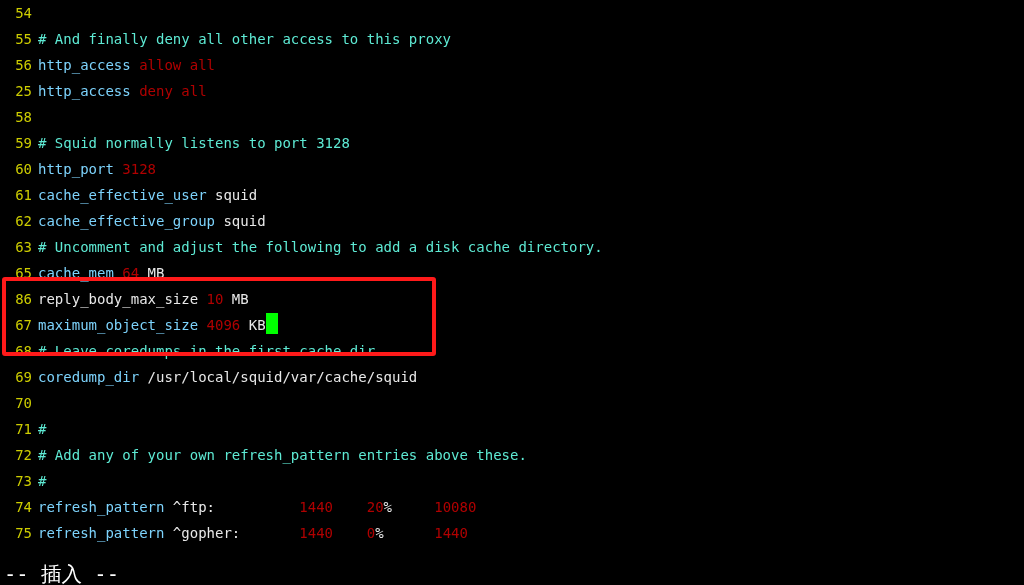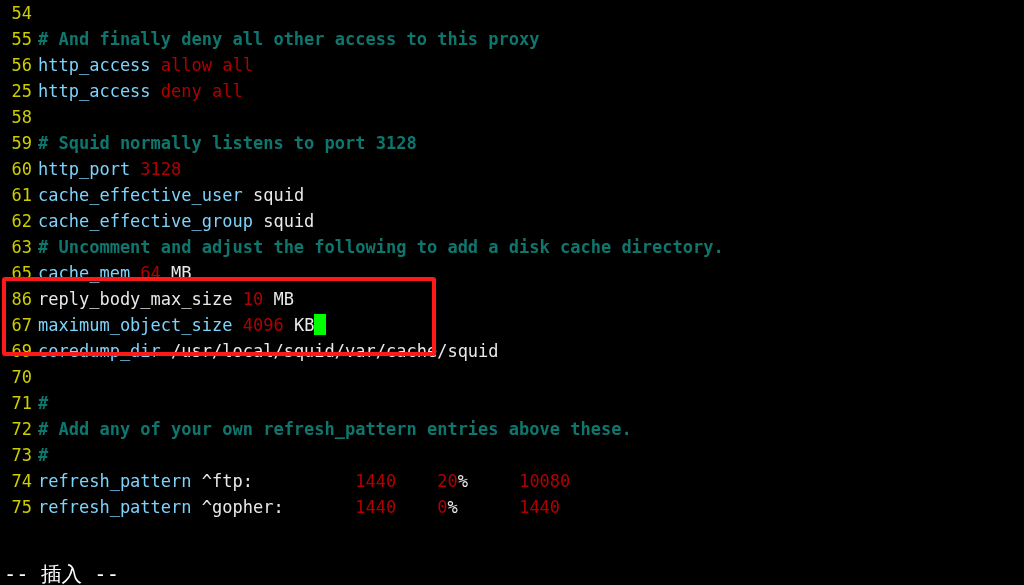--- a/index.html
+++ b/index.html
@@ -25,34 +25,34 @@
     position: absolute;
     left: 0;
     top: 0;
     width: 1024px;
   }
 
   .line {
     display: block;
     height: 26px;
     line-height: 26px;
-    font-size: 17px;
+    font-size: 14px;
     white-space: pre;
     letter-spacing: 0px;
   }
 
   .lnum {
     display: inline-block;
     width: 32px;
     text-align: right;
     color: #cdcd00;
     padding-right: 6px;
   }
 
-  .comment   { color: #0f766e; font-weight: bold; }
+  .comment   { color: #5eead4; }
   .keyword   { color: #7dd3fc; }
   .number    { color: #b00000; }
   .plain     { color: #e8e8e8; }
 
   .cursor {
     display: inline-block;
     width: 12px;
     height: 21px;
     background: #00ff00;
     vertical-align: -4px;
@@ -96,20 +96,21 @@
       <div class="line"><span class="lnum">25</span><span class="keyword">http_access </span><span class="number">deny all</span></div>
       <div class="line"><span class="lnum">58</span></div>
       <div class="line"><span class="lnum">59</span><span class="comment"># Squid normally listens to port 3128</span></div>
       <div class="line"><span class="lnum">60</span><span class="keyword">http_port </span><span class="number">3128</span></div>
       <div class="line"><span class="lnum">61</span><span class="keyword">cache_effective_user </span><span class="plain">squid</span></div>
       <div class="line"><span class="lnum">62</span><span class="keyword">cache_effective_group </span><span class="plain">squid</span></div>
       <div class="line"><span class="lnum">63</span><span class="comment"># Uncomment and adjust the following to add a disk cache directory.</span></div>
       <div class="line"><span class="lnum">65</span><span class="keyword">cache_mem </span><span class="number">64</span><span class="plain"> MB</span></div>
       <div class="line"><span class="lnum">86</span><span class="plain">reply_body_max_size </span><span class="number">10</span><span class="plain"> MB</span></div>
       <div class="line"><span class="lnum">67</span><span class="keyword">maximum_object_size </span><span class="number">4096</span><span class="plain"> KB</span><span class="cursor"></span></div>
+      <div class="line"><span class="lnum">68</span><span class="comment"># Leave coredumps in the first cache dir</span></div>
       <div class="line"><span class="lnum">69</span><span class="keyword">coredump_dir </span><span class="plain">/usr/local/squid/var/cache/squid</span></div>
       <div class="line"><span class="lnum">70</span></div>
       <div class="line"><span class="lnum">71</span><span class="comment">#</span></div>
       <div class="line"><span class="lnum">72</span><span class="comment"># Add any of your own refresh_pattern entries above these.</span></div>
       <div class="line"><span class="lnum">73</span><span class="comment">#</span></div>
       <div class="line"><span class="lnum">74</span><span class="keyword">refresh_pattern </span><span class="plain">^ftp:</span><span class="plain">          </span><span class="number">1440</span><span class="plain">    </span><span class="number">20</span><span class="plain">%</span><span class="plain">     </span><span class="number">10080</span></div>
       <div class="line"><span class="lnum">75</span><span class="keyword">refresh_pattern </span><span class="plain">^gopher:</span><span class="plain">       </span><span class="number">1440</span><span class="plain">    </span><span class="number">0</span><span class="plain">%</span><span class="plain">      </span><span class="number">1440</span></div>
     </div>
 
   <div id="annotation-box"></div>

